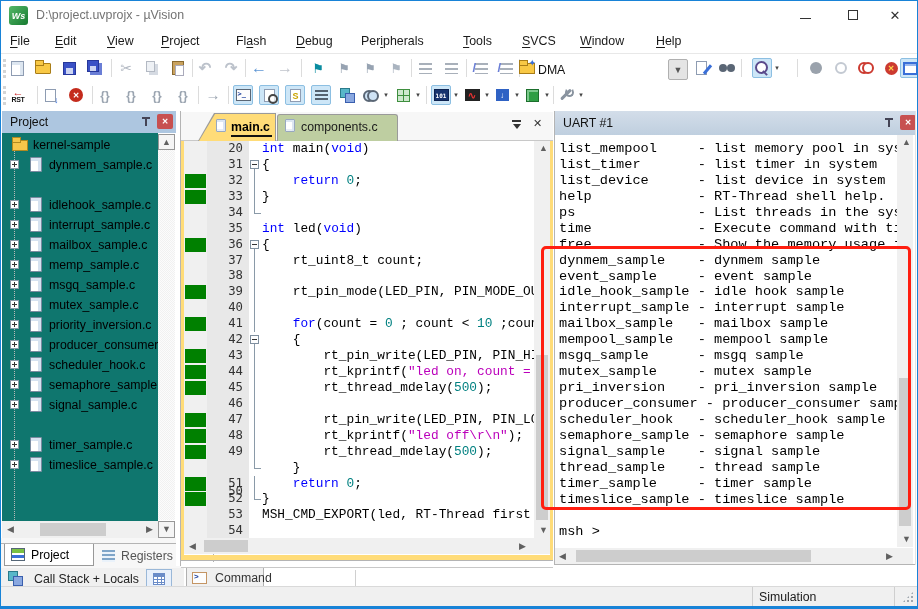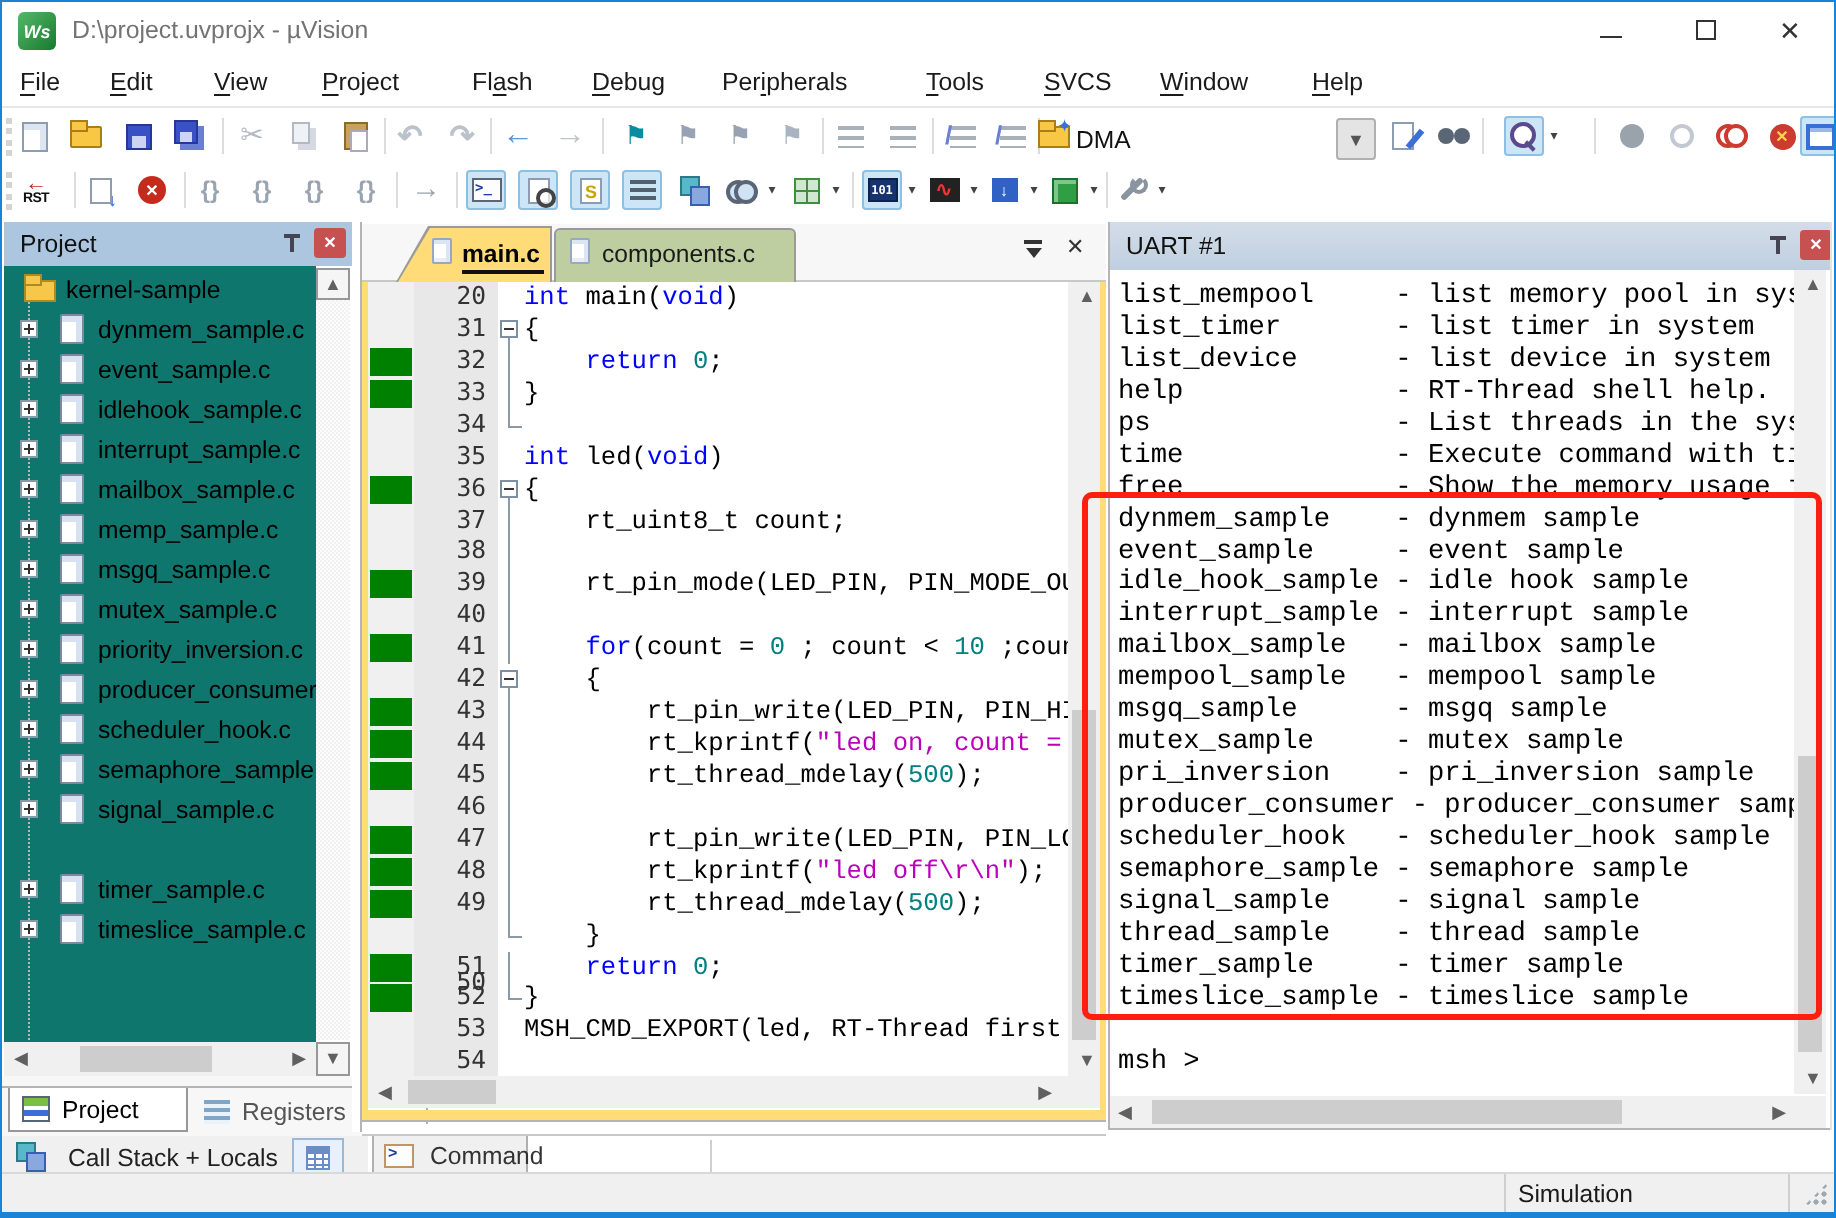--- a/index.html
+++ b/index.html
@@ -419,25 +419,20 @@
   <div class="abs" id="lp-body">
       <div style="position: absolute; left: 12px; top: 12px; width: 0px; height: 455px; border-left: 1px dotted rgb(184, 184, 184);"></div>
       <div class="trow" style="top: 2px;">
         <span class="t-folder"></span>
         <span class="t-label" style="left:31px">kernel-sample</span>
       </div>
       <div class="trow" style="top: 22px;">
         <span class="t-plus"></span>
         <span class="t-doc"></span>
         <span class="t-label" style="left:47px">dynmem_sample.c</span>
-      </div>
-      <div class="trow" style="top: 42px;">
-        <span class="t-plus"></span>
-        <span class="t-doc"></span>
-        <span class="t-label" style="left:47px">event_sample.c</span>
       </div>
       <div class="trow" style="top: 62px;">
         <span class="t-plus"></span>
         <span class="t-doc"></span>
         <span class="t-label" style="left:47px">idlehook_sample.c</span>
       </div>
       <div class="trow" style="top: 82px;">
         <span class="t-plus"></span>
         <span class="t-doc"></span>
         <span class="t-label" style="left:47px">interrupt_sample.c</span>

